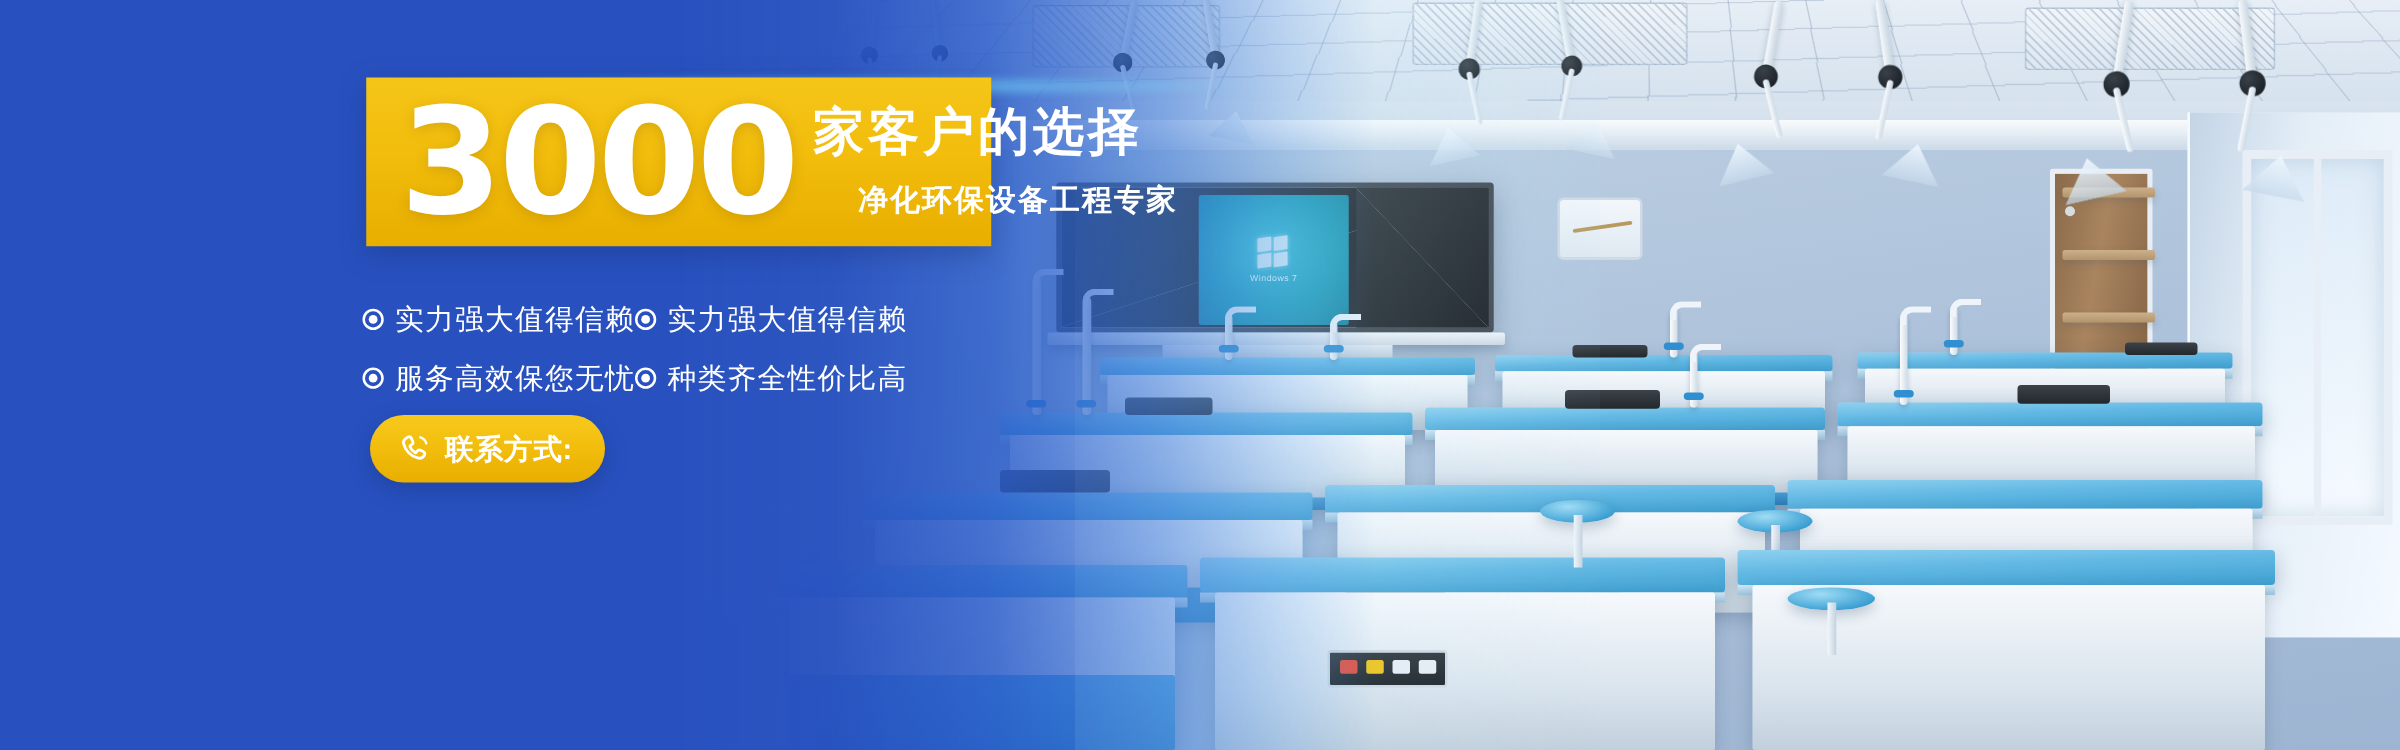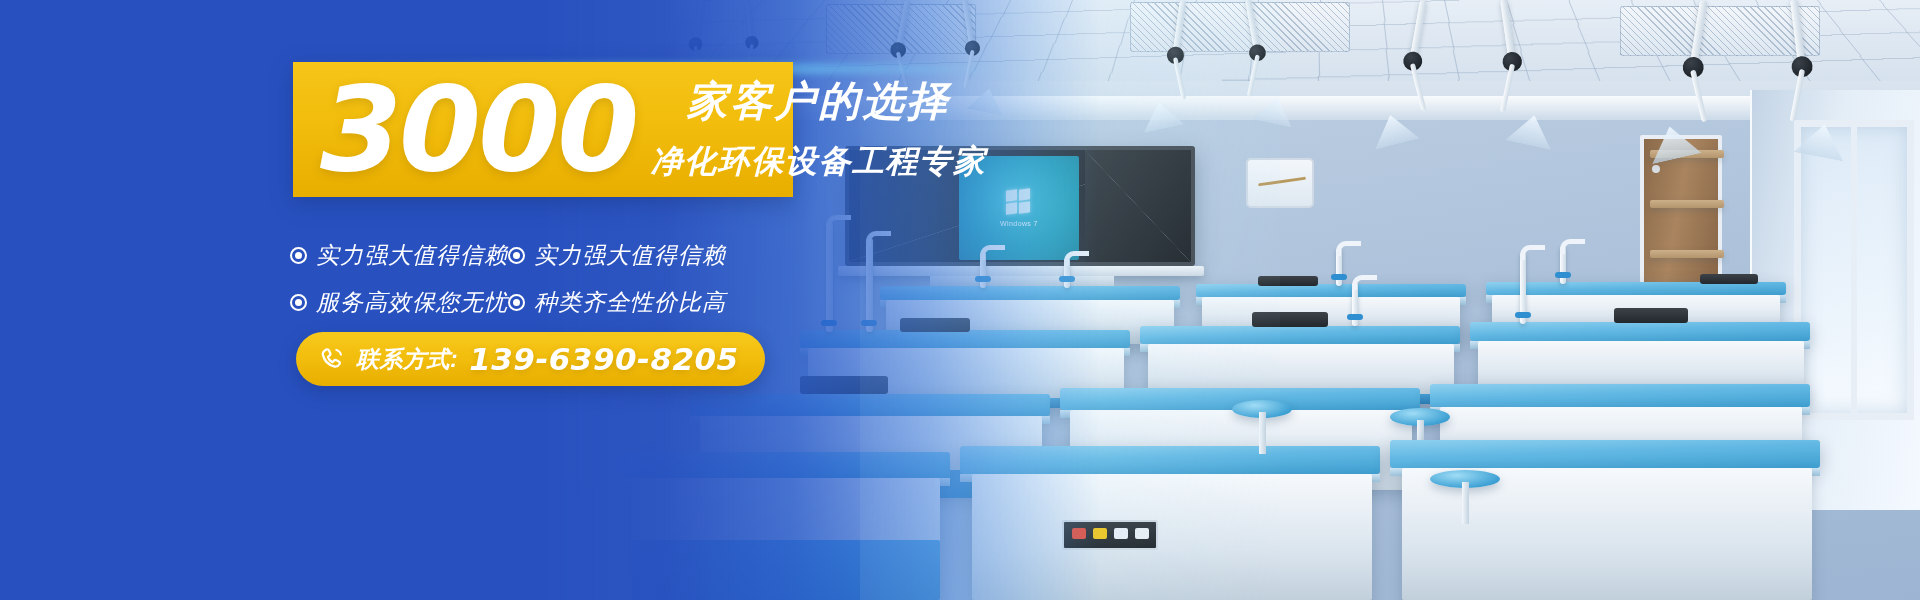--- a/index.html
+++ b/index.html
@@ -207,41 +207,41 @@
     position:absolute; left:300px; top:60px; width:720px; height:18px;
     background:radial-gradient(ellipse at 50% 50%, rgba(120,225,255,.85), rgba(90,190,255,0) 70%);
     filter:blur(3px);
   }
   .overlay-sheen {
     position:absolute; left:860px; top:0; width:420px; height:600px;
     background:linear-gradient(105deg, rgba(255,255,255,0) 0%, rgba(190,235,255,.16) 45%, rgba(255,255,255,0) 100%);
   }
 
   
-  .content { position:absolute; left:0; top:0; width:1584px; height:600px;font-style:italic; }
+  .content { position:absolute; left:0; top:0; width:1584px; height:600px; }
 
   .headline {
     position:absolute; left:293px; top:62px; width:500px; height:135px;
     background:linear-gradient(180deg,#f5c518 0%,#f2bd0c 45%,#e8ae00 100%);
     box-shadow:0 6px 20px rgba(20,45,110,.35);
     display:flex; align-items:center;
   }
   .bignum {
     font-size:118px; line-height:.86; font-weight:700; color:#ffffff;
     letter-spacing:-3px; margin-left:27px; font-family:"DejaVu Sans",sans-serif;
     text-shadow:0 3px 10px rgba(120,80,0,.22);
   }
-  .headcol { margin-left:14px; display:flex; flex-direction:column; gap:21px;text-align:center; }
+  .headcol { margin-left:14px; display:flex; flex-direction:column; gap:21px; }
   .hl1 {
     font-size:41px; font-weight:700; color:#ffffff; letter-spacing:3px;
     line-height:1.05; white-space:nowrap;
   }
   .hl2 {
-    font-size:32px; font-weight:700; color:#ffffff; letter-spacing:1.6px;
-    line-height:1.1; white-space:nowrap;
+    font-size:24px; font-weight:700; color:#ffffff; letter-spacing:1.6px;
+    line-height:1.1; white-space:nowrap;margin-left:36px;
   }
 
   .features { position:absolute; left:290px; top:232px; width:470px; }
   .feat-row { display:flex; align-items:center; height:47px; }
   .feat {
     display:flex; align-items:center; gap:9px; color:#ffffff;
     font-size:23px; letter-spacing:1px; white-space:nowrap;
   }
   .feat.f-a { width:218px; }
   .dot {
@@ -518,17 +518,16 @@
         </div>
       </div>
     </div>
 
     <div class="cta">
       <svg class="cta-icon" viewBox="0 0 24 24" fill="none" stroke="#ffffff" stroke-width="2" stroke-linecap="round" stroke-linejoin="round">
         <path d="M7.5 3.2c.9-.5 1.9-.1 2.3.8l1 2.2c.4.9.1 1.9-.7 2.4l-.9.6c-.3.2-.4.6-.3.9.6 1.6 2 3.2 3.6 4.1.3.2.7.1.9-.2l.6-.8c.6-.8 1.6-1 2.4-.6l2.1 1.1c.9.4 1.2 1.5.7 2.3-1 1.7-3 2.6-4.9 2.1-4.8-1.3-8.7-5.2-9.9-10C3.8 6.3 5.1 4.5 7.5 3.2z"></path>
         <path d="M16.2 3.4a6.2 6.2 0 0 1 4.3 4.3" stroke-width="1.7"></path>
       </svg>
       <span class="cta-label">联系方式:</span>
-      <span class="cta-phone">139-6390-8205</span>
     </div>
 
   </div>
 </div>
 
 </body></html>

